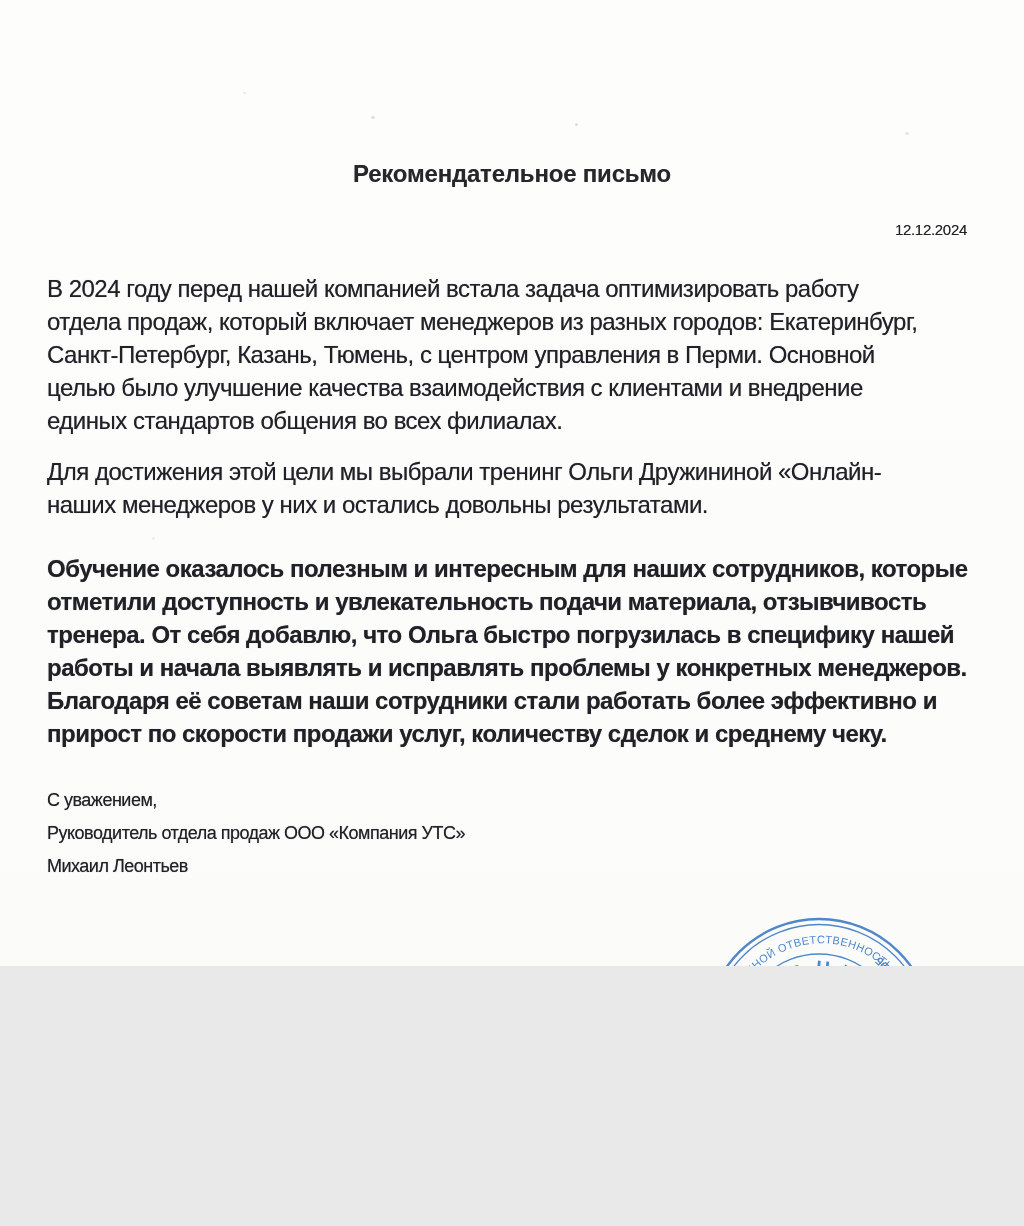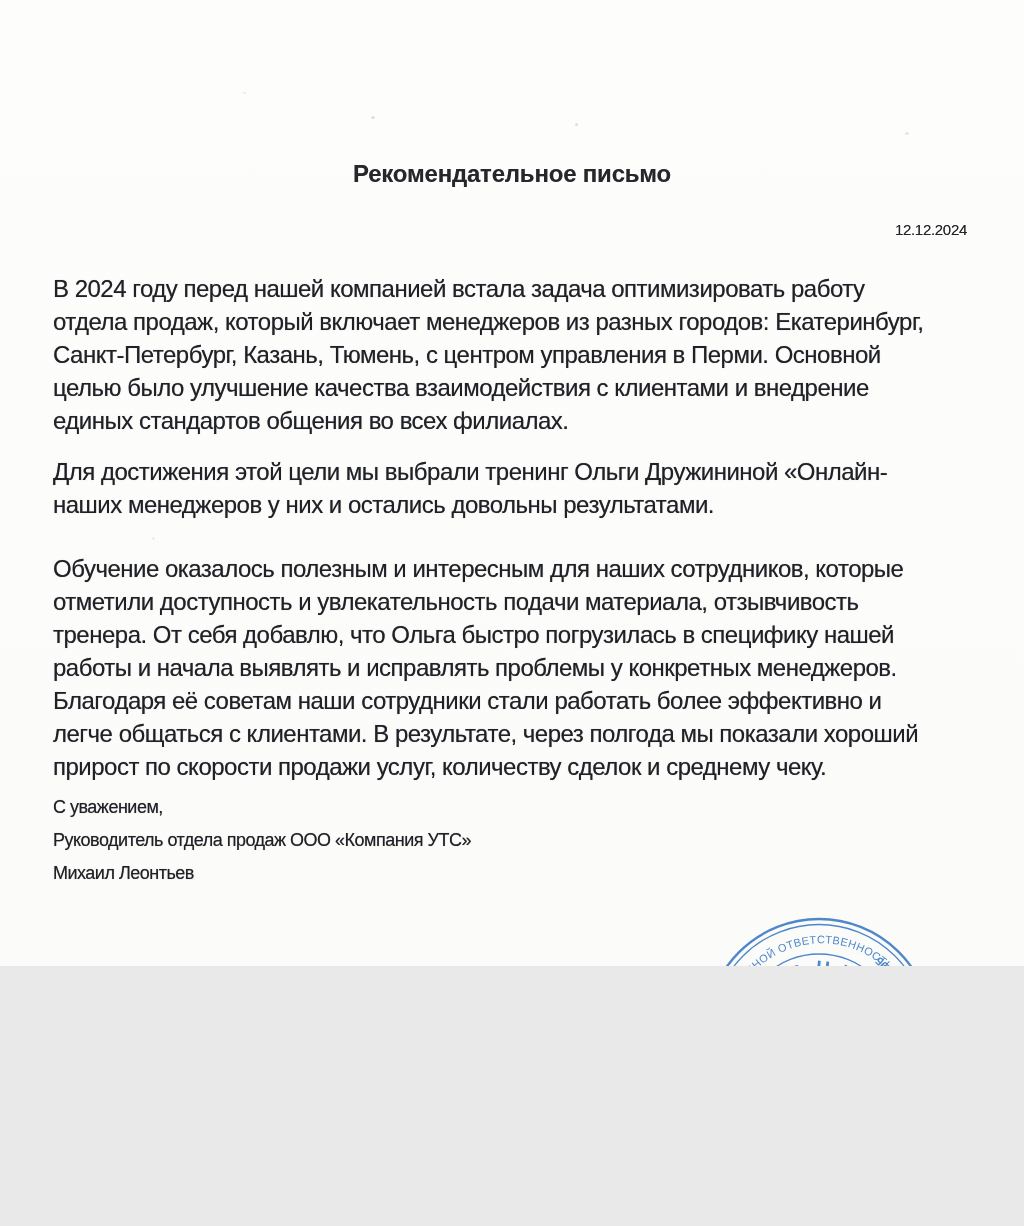--- a/index.html
+++ b/index.html
@@ -19,32 +19,32 @@
     color:#25272b;
     text-shadow:0 0 0.5px rgba(30,32,38,.45);
   }
   .date{
     position:absolute;top:221px;right:57px;
     font-size:15px;letter-spacing:-0.3px;
     color:#222429;
     text-shadow:0 0 0.6px rgba(30,32,38,.55);
   }
   .body{
-    position:absolute;left:53px;top:272px;width:935px;
+    position:absolute;left:47px;top:272px;width:935px;
   }
   .para{margin:0 0 0 0;}
   .para .ln{
     font-size:24px;line-height:33px;letter-spacing:-0.5px;
     white-space:nowrap;
     color:#1f2126;
     text-shadow:0 0 0.7px rgba(28,30,36,.6);
   }
   .para.p1{margin-bottom:18px;}
   .para.p2{margin-bottom:31px;}
-  .para.p3{margin-bottom:8px;}
+  .para.p3{margin-bottom:34px;font-weight:bold;}
   .para.p4{margin-bottom:51px;}
   .closing .ln{
     font-size:18px;line-height:33px;letter-spacing:-0.5px;white-space:nowrap;
     color:#1f2126;text-shadow:0 0 0.7px rgba(28,30,36,.6);
   }
   .stamp-wrap{
     position:absolute;left:699px;top:912px;width:240px;height:240px;
   }
   .stamp-svg{width:100%;height:100%;display:block;}
   .speck{position:absolute;border-radius:50%;background:rgba(60,60,60,.16);}
@@ -76,21 +76,20 @@
       <div class="ln">Для достижения этой цели мы выбрали тренинг Ольги Дружининой «Онлайн-</div>
       <div class="ln">наших менеджеров у них и остались довольны результатами.</div>
     </div>
 
     <div class="para p3">
       <div class="ln">Обучение оказалось полезным и интересным для наших сотрудников, которые</div>
       <div class="ln">отметили доступность и увлекательность подачи материала, отзывчивость</div>
       <div class="ln">тренера. От себя добавлю, что Ольга быстро погрузилась в специфику нашей</div>
       <div class="ln">работы и начала выявлять и исправлять проблемы у конкретных менеджеров.</div>
       <div class="ln">Благодаря её советам наши сотрудники стали работать более эффективно и</div>
-      <div class="ln">легче общаться с клиентами. В результате, через полгода мы показали хороший</div>
       <div class="ln">прирост по скорости продажи услуг, количеству сделок и среднему чеку.</div>
     </div>
 
 
     <div class="closing">
       <div class="ln">С уважением,</div>
       <div class="ln">Руководитель отдела продаж ООО «Компания УТС»</div>
       <div class="ln">Михаил Леонтьев</div>
     </div>
 

